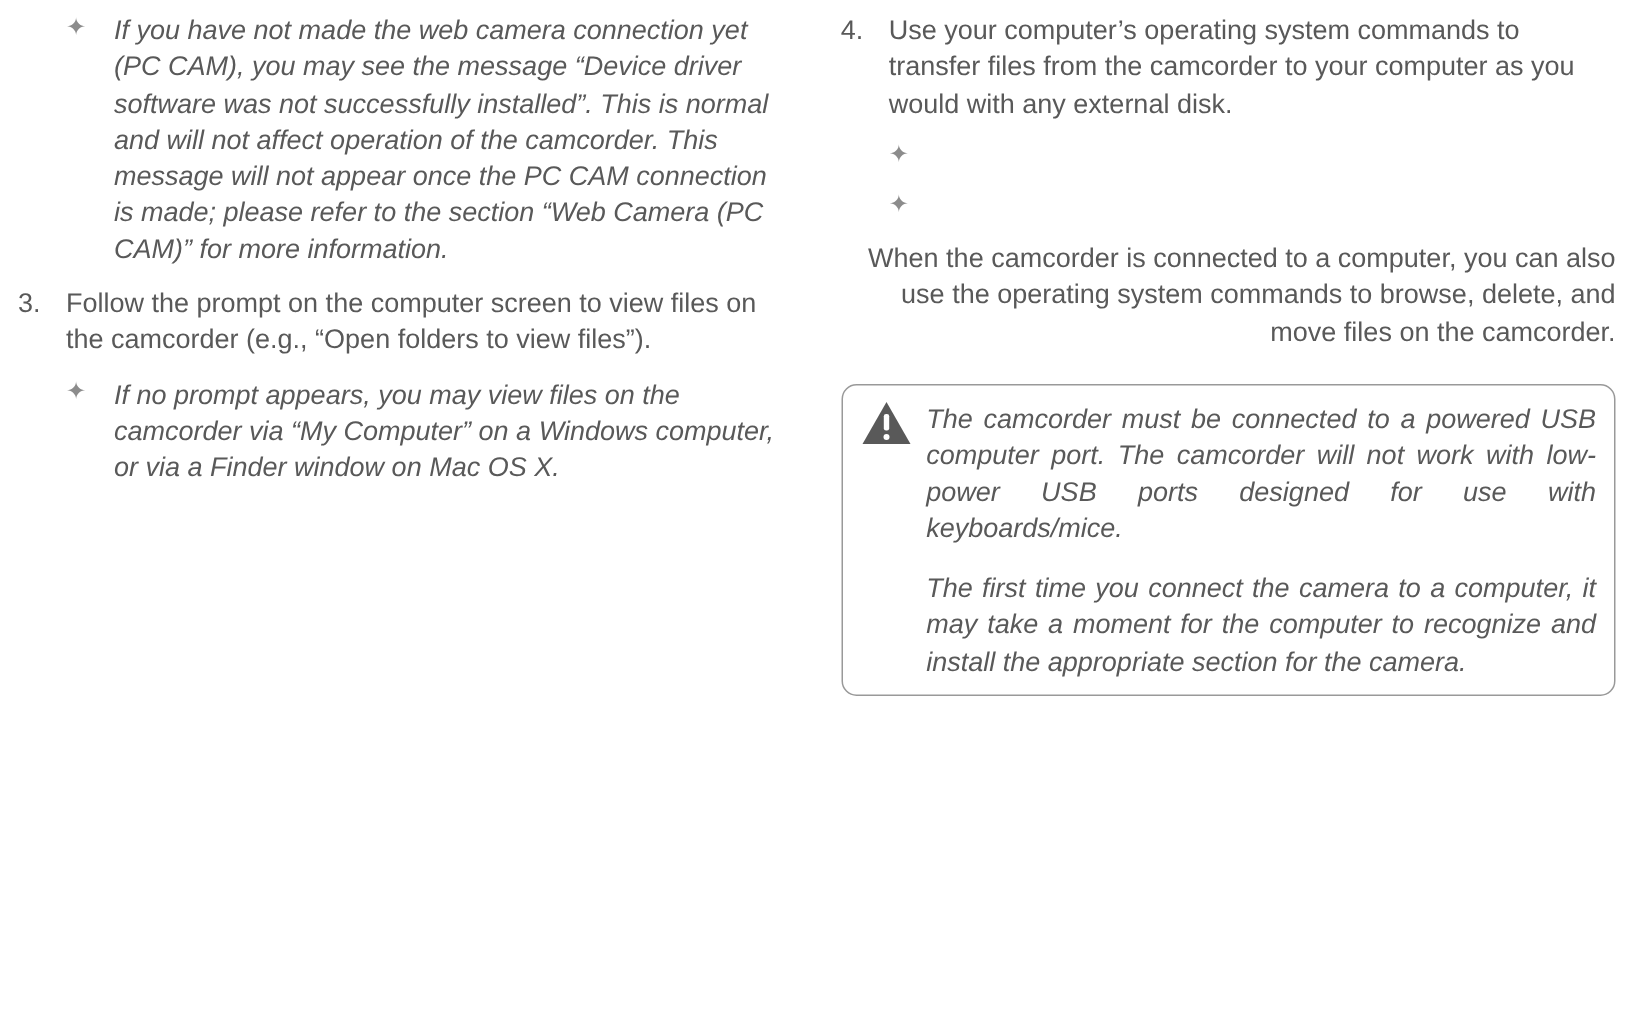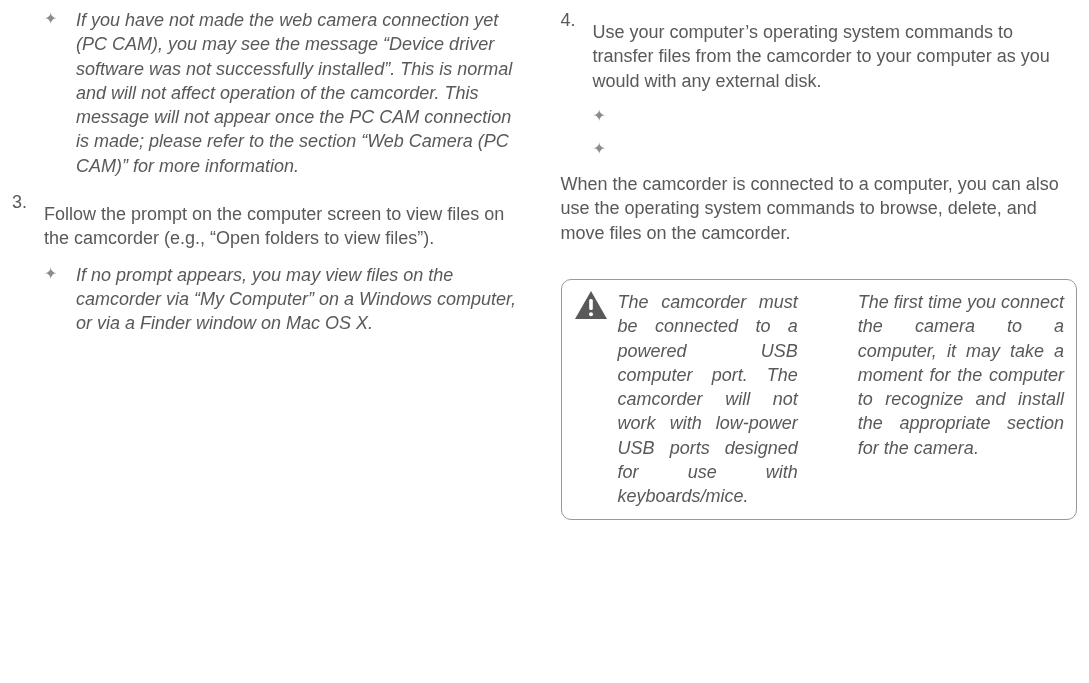--- a/index.html
+++ b/index.html
@@ -27,47 +27,47 @@
       display: flex;
       margin-bottom: 6px;
       margin-top: 6px;
     }
     .num-item .num {
       min-width: 32px;
       text-align: left;
     }
     .num-item .body {
       flex: 1;
-      margin-top: 12px;
     }
     .diamond-item {
       display: flex;
       margin-top: 6px;
       margin-bottom: 6px;
       padding-left: 32px;
     }
     .diamond-item.top-continued {
       padding-left: 32px;
     }
     .diamond {
       min-width: 32px;
       color: #8c8c8c;
       font-size: 16px;
     }
     .diamond-body { flex: 1; font-style: italic; }
     .para {
       margin-top: 6px;
-      margin-bottom: 28px;
+      margin-bottom: 17px;
+      text-align: right;
     }
     .note-box {
       border: 1px solid #999;
       border-radius: 10px;
       padding: 10px 12px 10px 12px;
       display: flex;
-      flex-direction: row;
+      flex-direction: column;
       gap: 16px;
       margin-top: 6px;
     }
     .note-row {
       display: flex;
       gap: 10px;
     }
     .note-icon {
       flex-shrink: 0;
       width: 34px;

